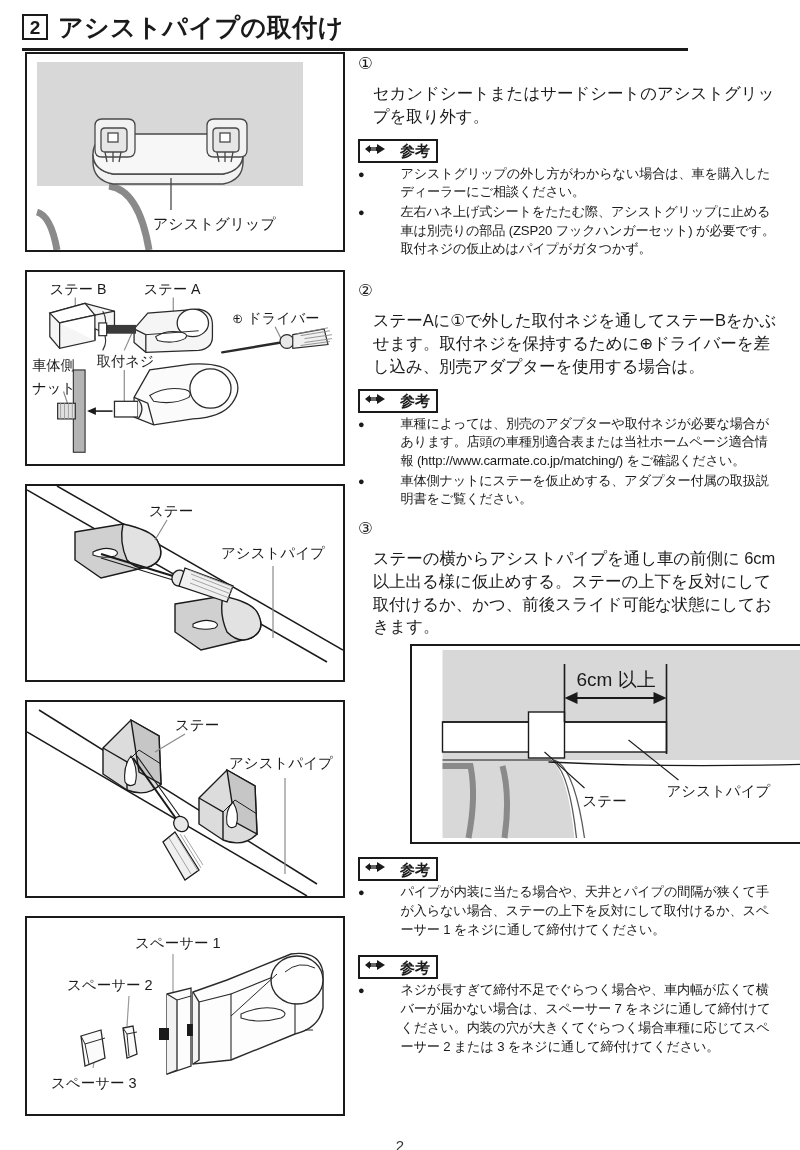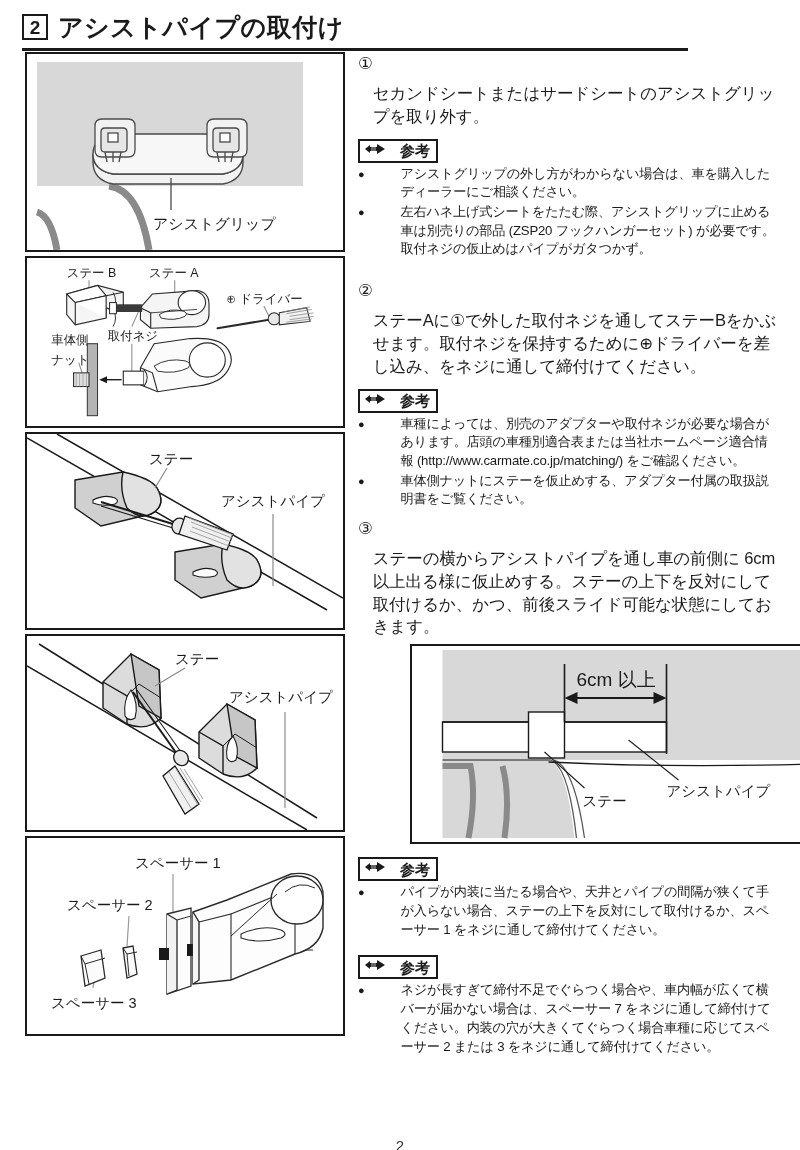--- a/index.html
+++ b/index.html
@@ -52,21 +52,21 @@
   #right-col {
     position: absolute;
     left: 358px; top: 52px; width: 420px;
   }
 
   .panel {
     border: 2px solid #1a1a1a;
     background: #ffffff;
     position: relative;
     overflow: hidden;
-    margin-bottom: 4px;
+    margin-bottom: 18px;
   }
   .panel svg { display: block; width: 100%; height: 100%; }
 
   
   .step {
     display: flex;
     font-size: 16.5px;
     line-height: 1.38;
     letter-spacing: -0.1px;
     margin-bottom: 6px;
@@ -160,21 +160,21 @@
         <path d="M186 78 q0-4 4-4 h18 q4 0 4 4 v16 q0 4 -4 4 h-18 q-4 0 -4 -4 z" fill="#e6e6e6"></path>
         <rect x="193" y="79" width="10" height="9" fill="#ffffff"></rect>
         <path d="M190 98 l2 10 M198 98 l0 10 M206 98 l-2 10" fill="none"></path>
       </g>
 
       <line x1="144" y1="124" x2="144" y2="156" stroke="#4a4a4a" stroke-width="1.3"></line>
       <text x="126" y="175" font-family="'Liberation Sans',sans-serif" font-size="15" fill="#1a1a1a">アシストグリップ</text>
     </svg>
   </div>
 
-  <div class="panel" style="height:172px;text-decoration:underline;">
+  <div class="panel" style="height:196px;text-decoration:underline;">
     <svg viewBox="0 0 316 196" xmlns="http://www.w3.org/2000/svg">
 
       <text x="20" y="22" font-family="'Liberation Sans',sans-serif" font-size="14.5" fill="#1a1a1a">ステー B</text>
       <text x="116" y="22" font-family="'Liberation Sans',sans-serif" font-size="14.5" fill="#1a1a1a">ステー A</text>
       <text x="206" y="52" font-family="'Liberation Sans',sans-serif" font-size="14.5" fill="#1a1a1a">⊕ ドライバー</text>
       <text x="68" y="96" font-family="'Liberation Sans',sans-serif" font-size="14.5" fill="#1a1a1a">取付ネジ</text>
       <text x="2" y="100" font-family="'Liberation Sans',sans-serif" font-size="14.5" fill="#1a1a1a">車体側</text>
       <text x="2" y="124" font-family="'Liberation Sans',sans-serif" font-size="14.5" fill="#1a1a1a">ナット</text>
 
       <line x1="46" y1="26" x2="46" y2="40" stroke="#8a8a8a" stroke-width="1.2"></line>
@@ -378,21 +378,21 @@
     </div>
     <div class="bullet">
       <span class="bullet-dot">●</span>
       <span class="bullet-text">左右ハネ上げ式シートをたたむ際、アシストグリップに止める車は別売りの部品 (ZSP20 フックハンガーセット) が必要です。取付ネジの仮止めはパイプがガタつかず。</span>
     </div>
   </div>
 
   
   <div class="step" style="margin-top:20px;">
     <div class="step-num">②</div>
-    <div class="step-body">ステーAに①で外した取付ネジを通してステーBをかぶせます。取付ネジを保持するために⊕ドライバーを差し込み、をネジに通して締付けてください。</div>
+    <div class="step-body">ステーAに①で外した取付ネジを通してステーBをかぶせます。取付ネジを保持するために⊕ドライバーを差し込み、別売アダプターを使用する場合は。</div>
   </div>
 
   
   <div class="ref-box">
     <span class="hand-icon">
       <svg width="22" height="14" viewBox="0 0 22 14" xmlns="http://www.w3.org/2000/svg">
         <path d="M1 7 L6 3 L6 5 L13 5 L13 2 L21 7 L13 12 L13 9 L6 9 L6 11 Z" fill="#1a1a1a"></path>
         <path d="M7 6 L12 6 M7 8 L12 8" stroke="#ffffff" stroke-width="0.7"></path>
       </svg>
     </span>

